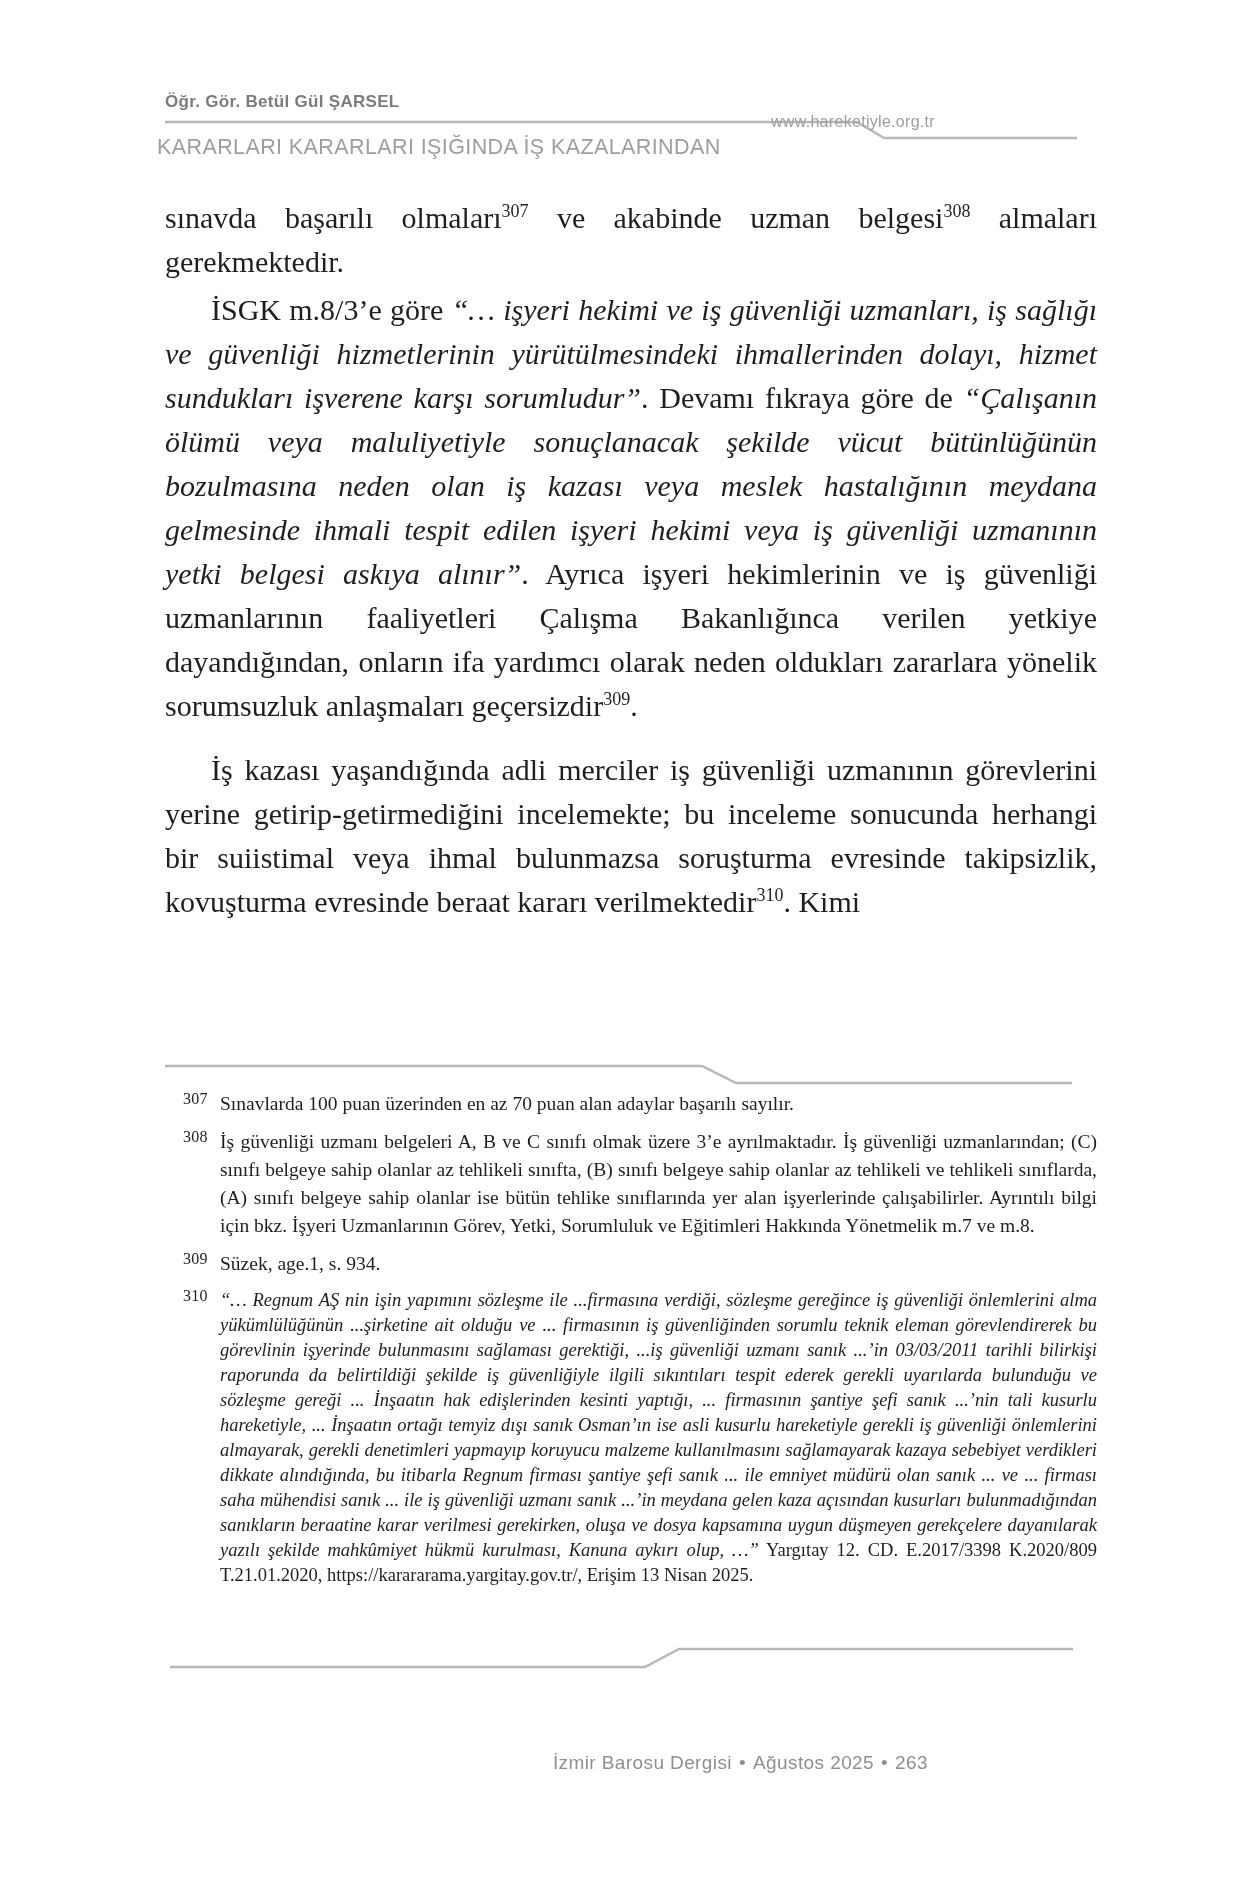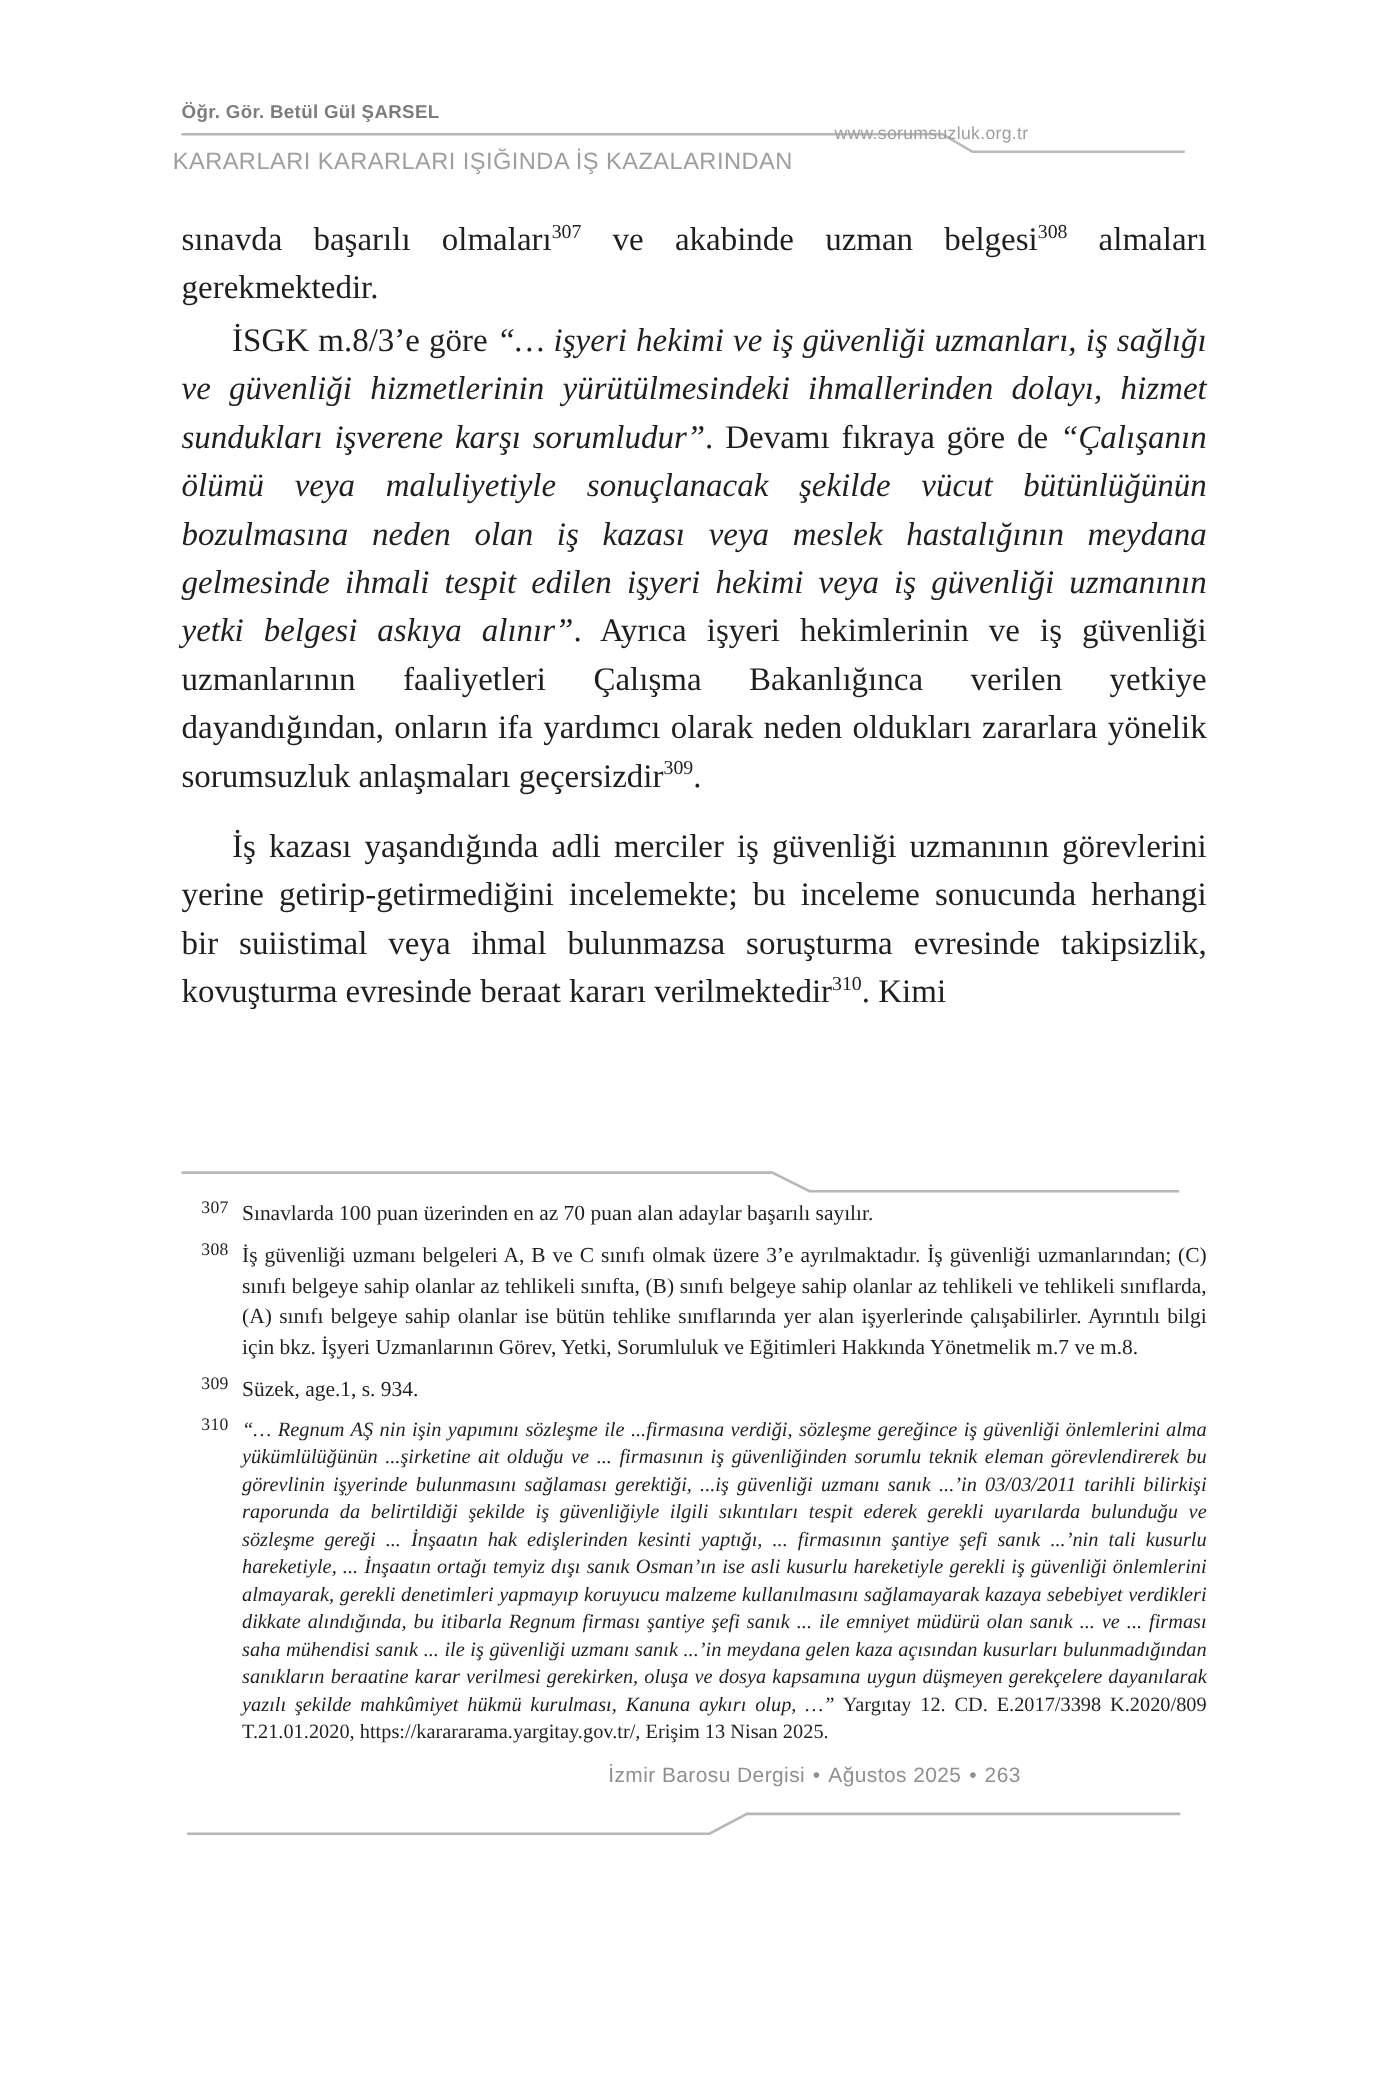--- a/index.html
+++ b/index.html
@@ -26,38 +26,38 @@
   .main p.p2{margin-top:4px;}
   .heading{margin:60px 0 0 79px;font-size:30px;line-height:44px;font-weight:bold;color:#222;}
   .main p.p3{margin-top:20px;}
   sup{font-size:.6em;line-height:0;vertical-align:super;}
   em{font-style:italic;}
   .footnotes{position:absolute;left:165px;top:1090px;width:932px;
              font-size:19.5px;line-height:28px;color:var(--ink);text-align:justify;}
   .footnote{position:relative;padding-left:55px;margin-bottom:10px;}
   .fn-num{position:absolute;left:18px;top:-5px;font-size:16px;letter-spacing:.3px;}
   .footnote.tight{font-size:18.5px;line-height:25px;margin-bottom:0;}
-  .footer-text{position:absolute;right:192px;top:1604px;
+  .footer-text{position:absolute;right:192px;top:1752px;
                font-family:"Liberation Sans", sans-serif;font-size:19px;
                color:var(--footer-gray);letter-spacing:.4px;}
   .footer-text .sep{padding:0 7px;}
 </style>
 </head>
 <body>
 
 <div class="page">
 
   <svg class="rules" width="1260" height="1890" viewBox="0 0 1260 1890">
     <polyline points="165,122 857,122 884,138 1077,138"></polyline>
     <polyline points="165,1066 702,1066 736,1083 1072,1083"></polyline>
     <polyline points="170,1667 645,1667 679,1649 1073,1649"></polyline>
   </svg>
 
   <div class="author">Öğr. Gör. Betül Gül ŞARSEL</div>
-  <div class="website">www.sorumsuzluk.org.tr</div>
+  <div class="website">www.hareketiyle.org.tr</div>
 
   <div class="title">
     <div>KARARLARI KARARLARI IŞIĞINDA İŞ KAZALARINDAN</div>
   </div>
 
   <div class="main">
     <p class="p1"><span>sınavda başarılı olmaları</span><sup>307</sup><span> ve akabinde uzman belgesi</span><sup>308</sup><span> almaları gerekmektedir.</span></p>
     <p class="p2 indent"><span>İSGK m.8/3’e göre </span><em>“… işyeri hekimi ve iş güvenliği uzmanları, iş sağlığı ve güvenliği hizmetlerinin yürütülmesindeki ihmallerinden dolayı, hizmet sundukları işverene karşı sorumludur”</em><span>. Devamı fıkraya göre de </span><em>“Çalışanın ölümü veya maluliyetiyle sonuçlanacak şekilde vücut bütünlüğünün bozulmasına neden olan iş kazası veya meslek hastalığının meydana gelmesinde ihmali tespit edilen işyeri hekimi veya iş güvenliği uzmanının yetki belgesi askıya alınır”</em><span>. Ayrıca işyeri hekimlerinin ve iş güvenliği uzmanlarının faaliyetleri Çalışma Bakanlığınca verilen yetkiye dayandığından, onların ifa yardımcı olarak neden oldukları zararlara yönelik sorumsuzluk anlaşmaları geçersizdir</span><sup>309</sup><span>.</span></p>
     <p class="p3 indent"><span>İş kazası yaşandığında adli merciler iş güvenliği uzmanının görevlerini yerine getirip-getirmediğini incelemekte; bu inceleme sonucunda herhangi bir suiistimal veya ihmal bulunmazsa soruşturma evresinde takipsizlik, kovuşturma evresinde beraat kararı verilmektedir</span><sup>310</sup><span>. Kimi</span></p>
   </div>

